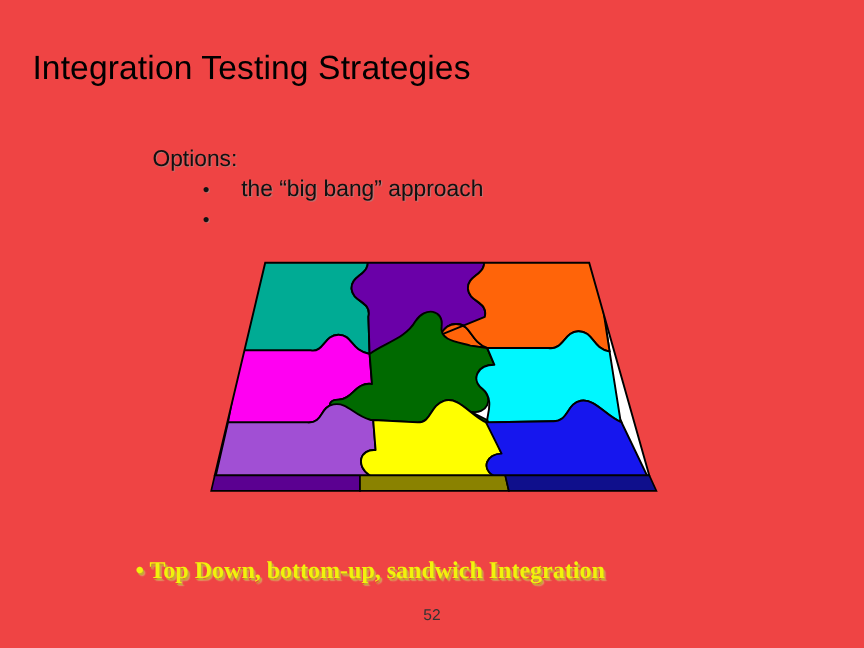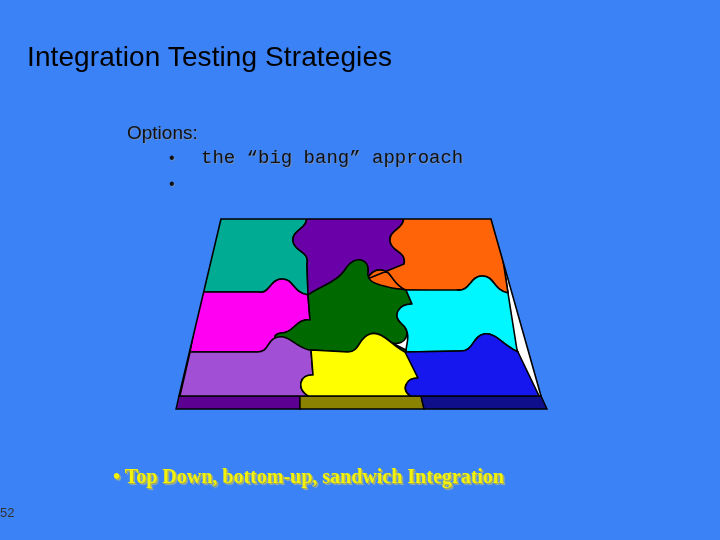--- a/index.html
+++ b/index.html
@@ -61,21 +61,20 @@
     display: inline-block;
     width: 32px;
     margin-left: 42px;
     font-size: 16px;
     line-height: 25px;
     color: #111111;
     text-shadow: 1px 1px 0 rgba(150,150,150,0.55);
   }
   .bullet-text {
     display: inline-block;
-    font-family: Liberation Mono, monospace;
   }
 
   
   #puzzle-wrap {
     position: absolute;
     left: 160px;
     top: 200px;
     width: 400px;
     height: 220px;
   }
@@ -96,29 +95,30 @@
                  2px 2px 1px rgba(215,210,120,0.55);
     white-space: nowrap;
   }
 
   
   #page-number {
     position: absolute;
     left: 0;
     top: 505px;
     width: 720px;
+    text-align: center;
     font-size: 13px;
     line-height: 16px;
     color: #333333;
   }
 </style>
 </head>
 <body style="background: rgb(255, 255, 255);">
 
-<div id="slide" style="background: #3b82f6;">
+<div id="slide" style="background: #ef4444;">
 
   <div id="slide-title">Integration Testing Strategies</div>
 
   <div id="body-block">
 
     <div class="body-line">Options:</div>
 
     <div class="body-line bullet-line">
       <span class="bullet-mark">•</span>
       <span class="bullet-text">the “big bang” approach</span>

